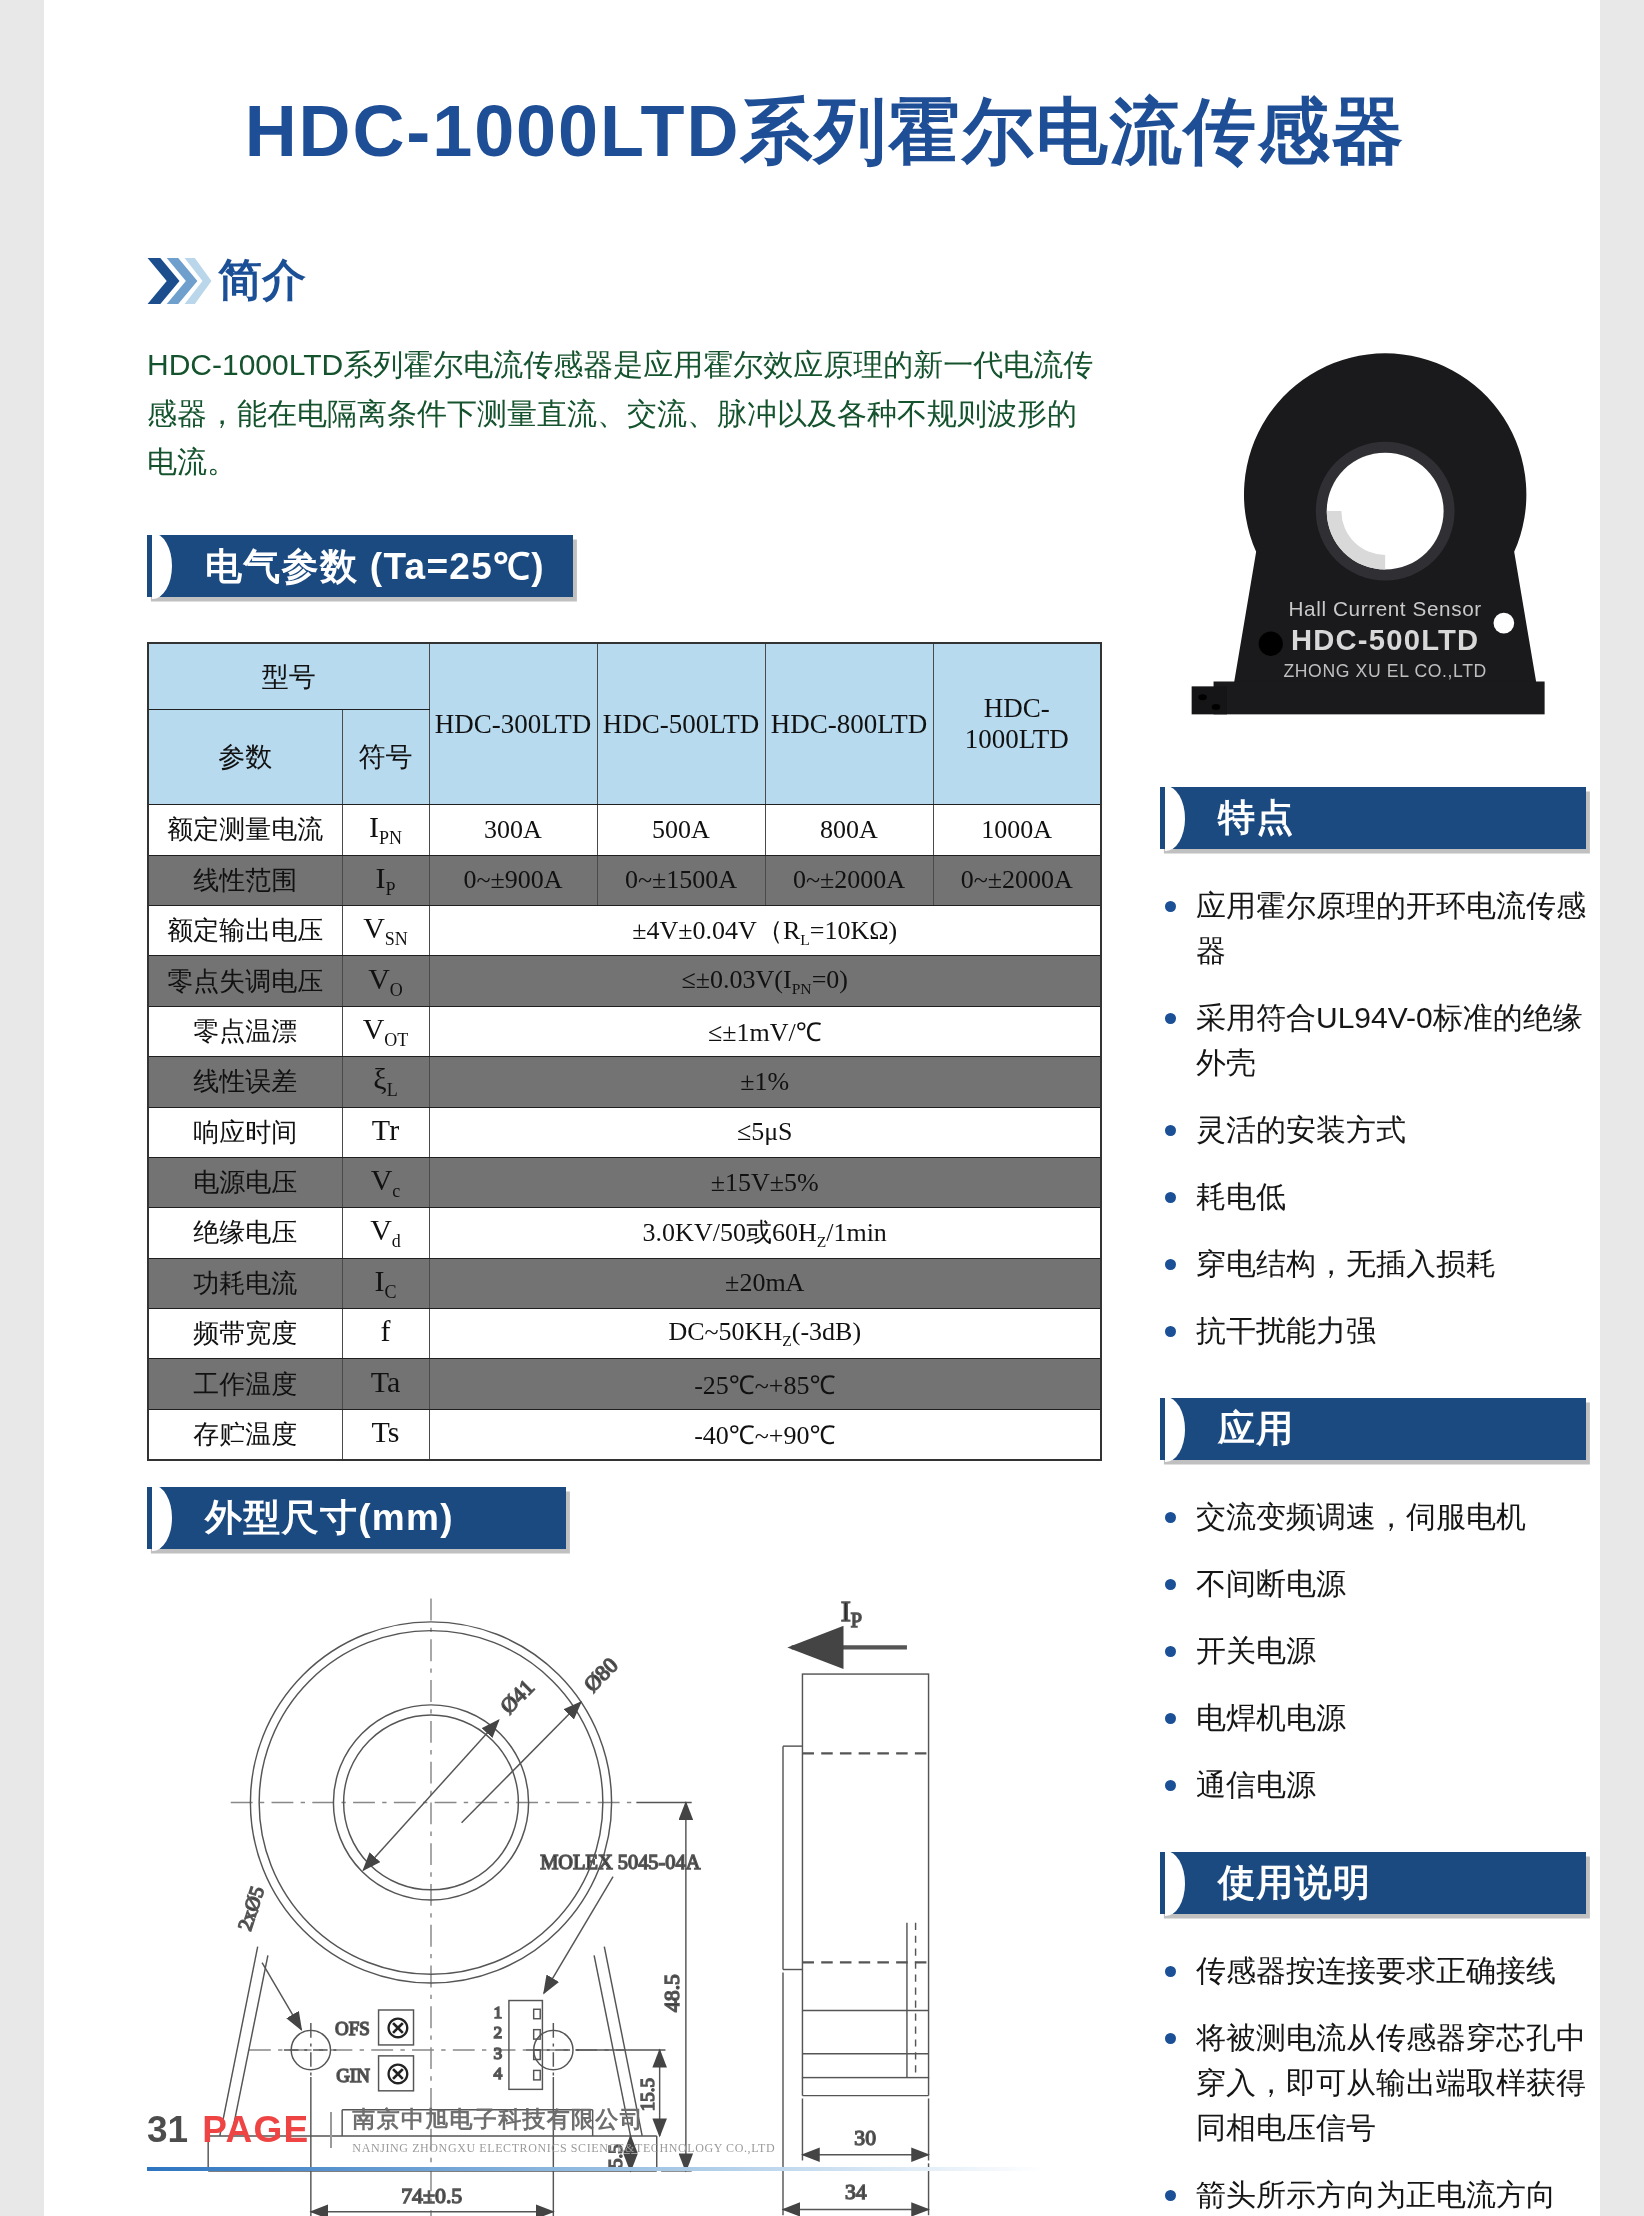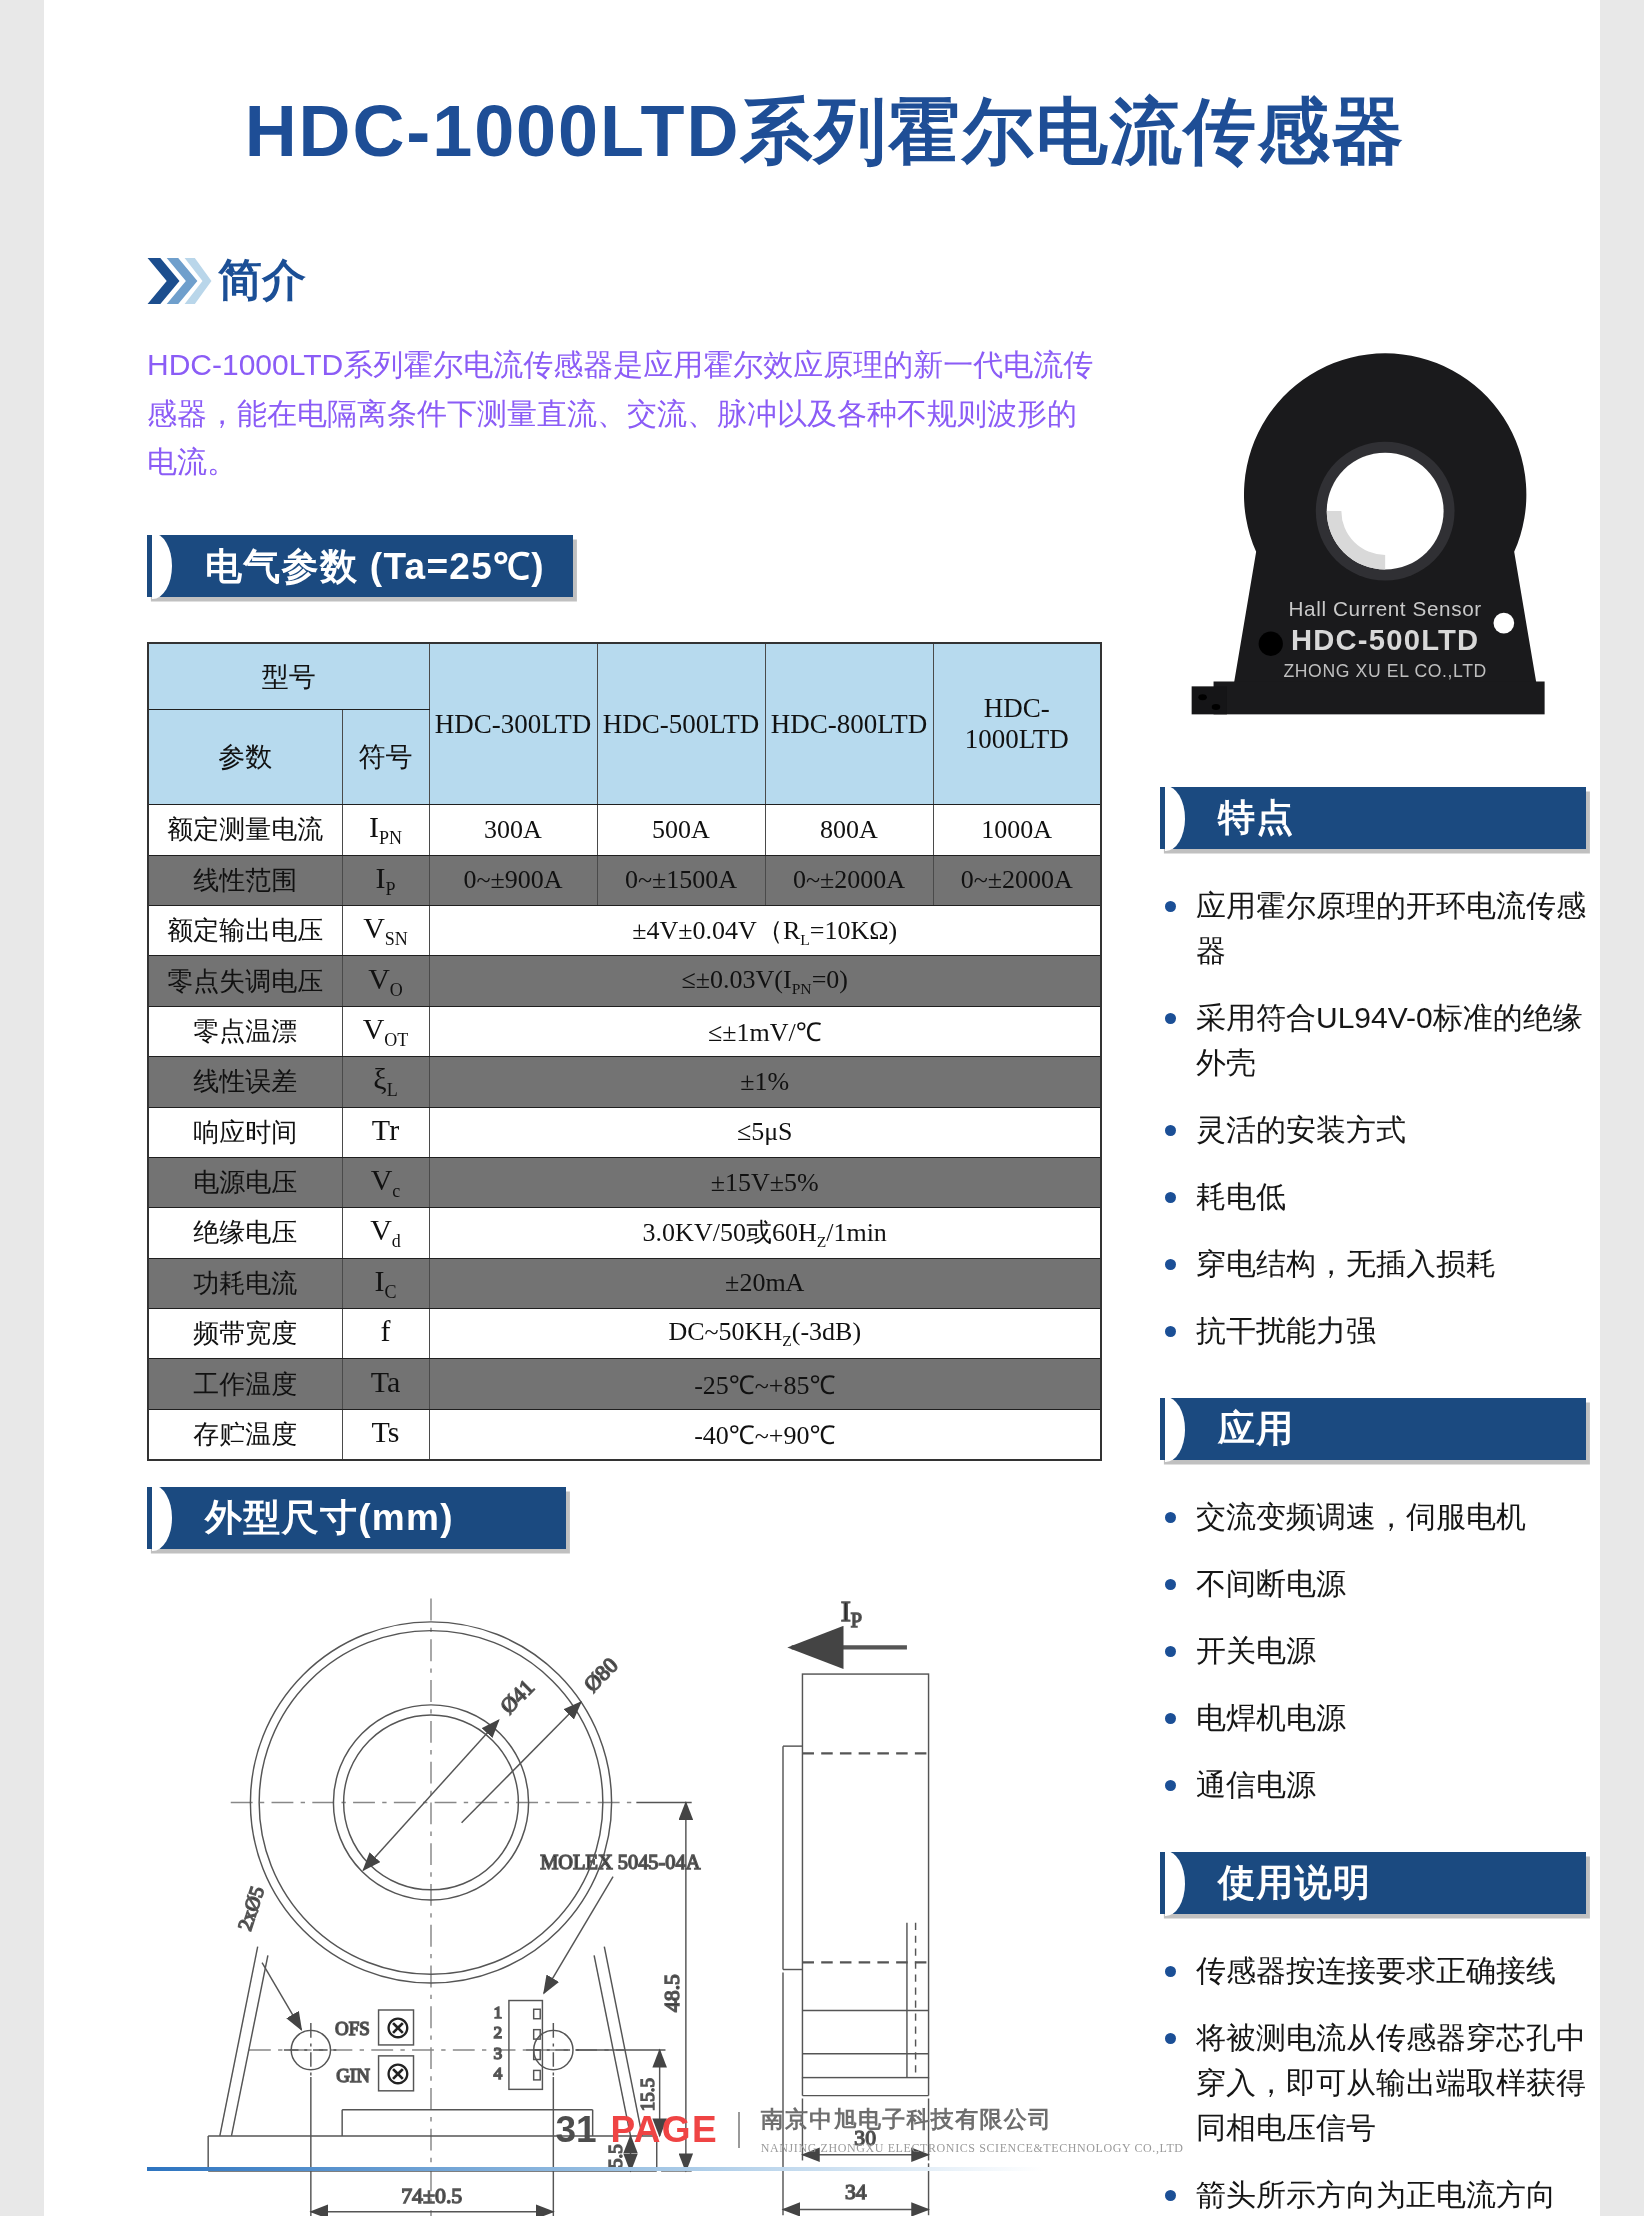--- a/index.html
+++ b/index.html
@@ -17,21 +17,21 @@
   }
 
   
   .cols { display:flex; gap:58px; align-items:flex-start; }
   .col-left { width:955px; flex:none; }
   .col-right { flex:1; margin-top:97px; }
 
   
   .intro-head { display:flex; align-items:center; gap:6px; margin-bottom:31px; }
   .intro-head .txt { color:#1b4f96; font-size:44px; font-weight:bold; }
-  .intro-body { font-size:30px; line-height:1.62; color:#8b5cf6; margin-bottom:48px; }
+  .intro-body { font-size:30px; line-height:1.62; color:#14532d; margin-bottom:48px; }
 
   
   .bar {
     position:relative; background:#1b4a80; color:#ffffff; height:62px;
     display:flex; align-items:center; padding-left:58px;
     font-size:37px; font-weight:bold; letter-spacing:1.3px;
     box-shadow:3.9px 4.5px 0 rgba(140,140,140,0.55);
   }
   .bar::before {
     content:""; position:absolute; left:5.2px; top:-1.9px; bottom:-1.9px; width:19.4px;
@@ -73,21 +73,21 @@
   }
 
   
   .draw-row { display:flex; gap:19.4px; align-items:flex-start; }
   svg.draw { display:block; }
   svg.draw text { font-family:"Liberation Serif", serif; fill:#222; }
   .cap { fill:#222; }
 
   
   .footer { position:absolute; left:103px; bottom:45px; width:1445px; }
-  .footer-row { display:flex; align-items:center; gap:14px;justify-content:center; }
+  .footer-row { display:flex; align-items:center; gap:14px; }
   .fnum { font-size:37px; font-weight:bold; color:#4d4d4d; }
   .flabel { font-size:37px; font-weight:bold; color:#ef4444; letter-spacing:1.3px; }
   .fdiv { width:1.9px; height:36px; background:#9a9a9a; margin:0 6.5px; }
   .fco .cn { font-size:23px; color:#6e6e6e; font-weight:bold; letter-spacing:1.3px; }
   .fco .en { font-size:12px; color:#9a9a9a; letter-spacing:0.6px; margin-top:6px;font-family:Liberation Serif, serif; }
   .fline {
     margin-top:11.6px; height:3.9px; width:62%;
     background:linear-gradient(to right,#2d74c0,#9fc4e4 55%,#ffffff);
   }
 </style>

